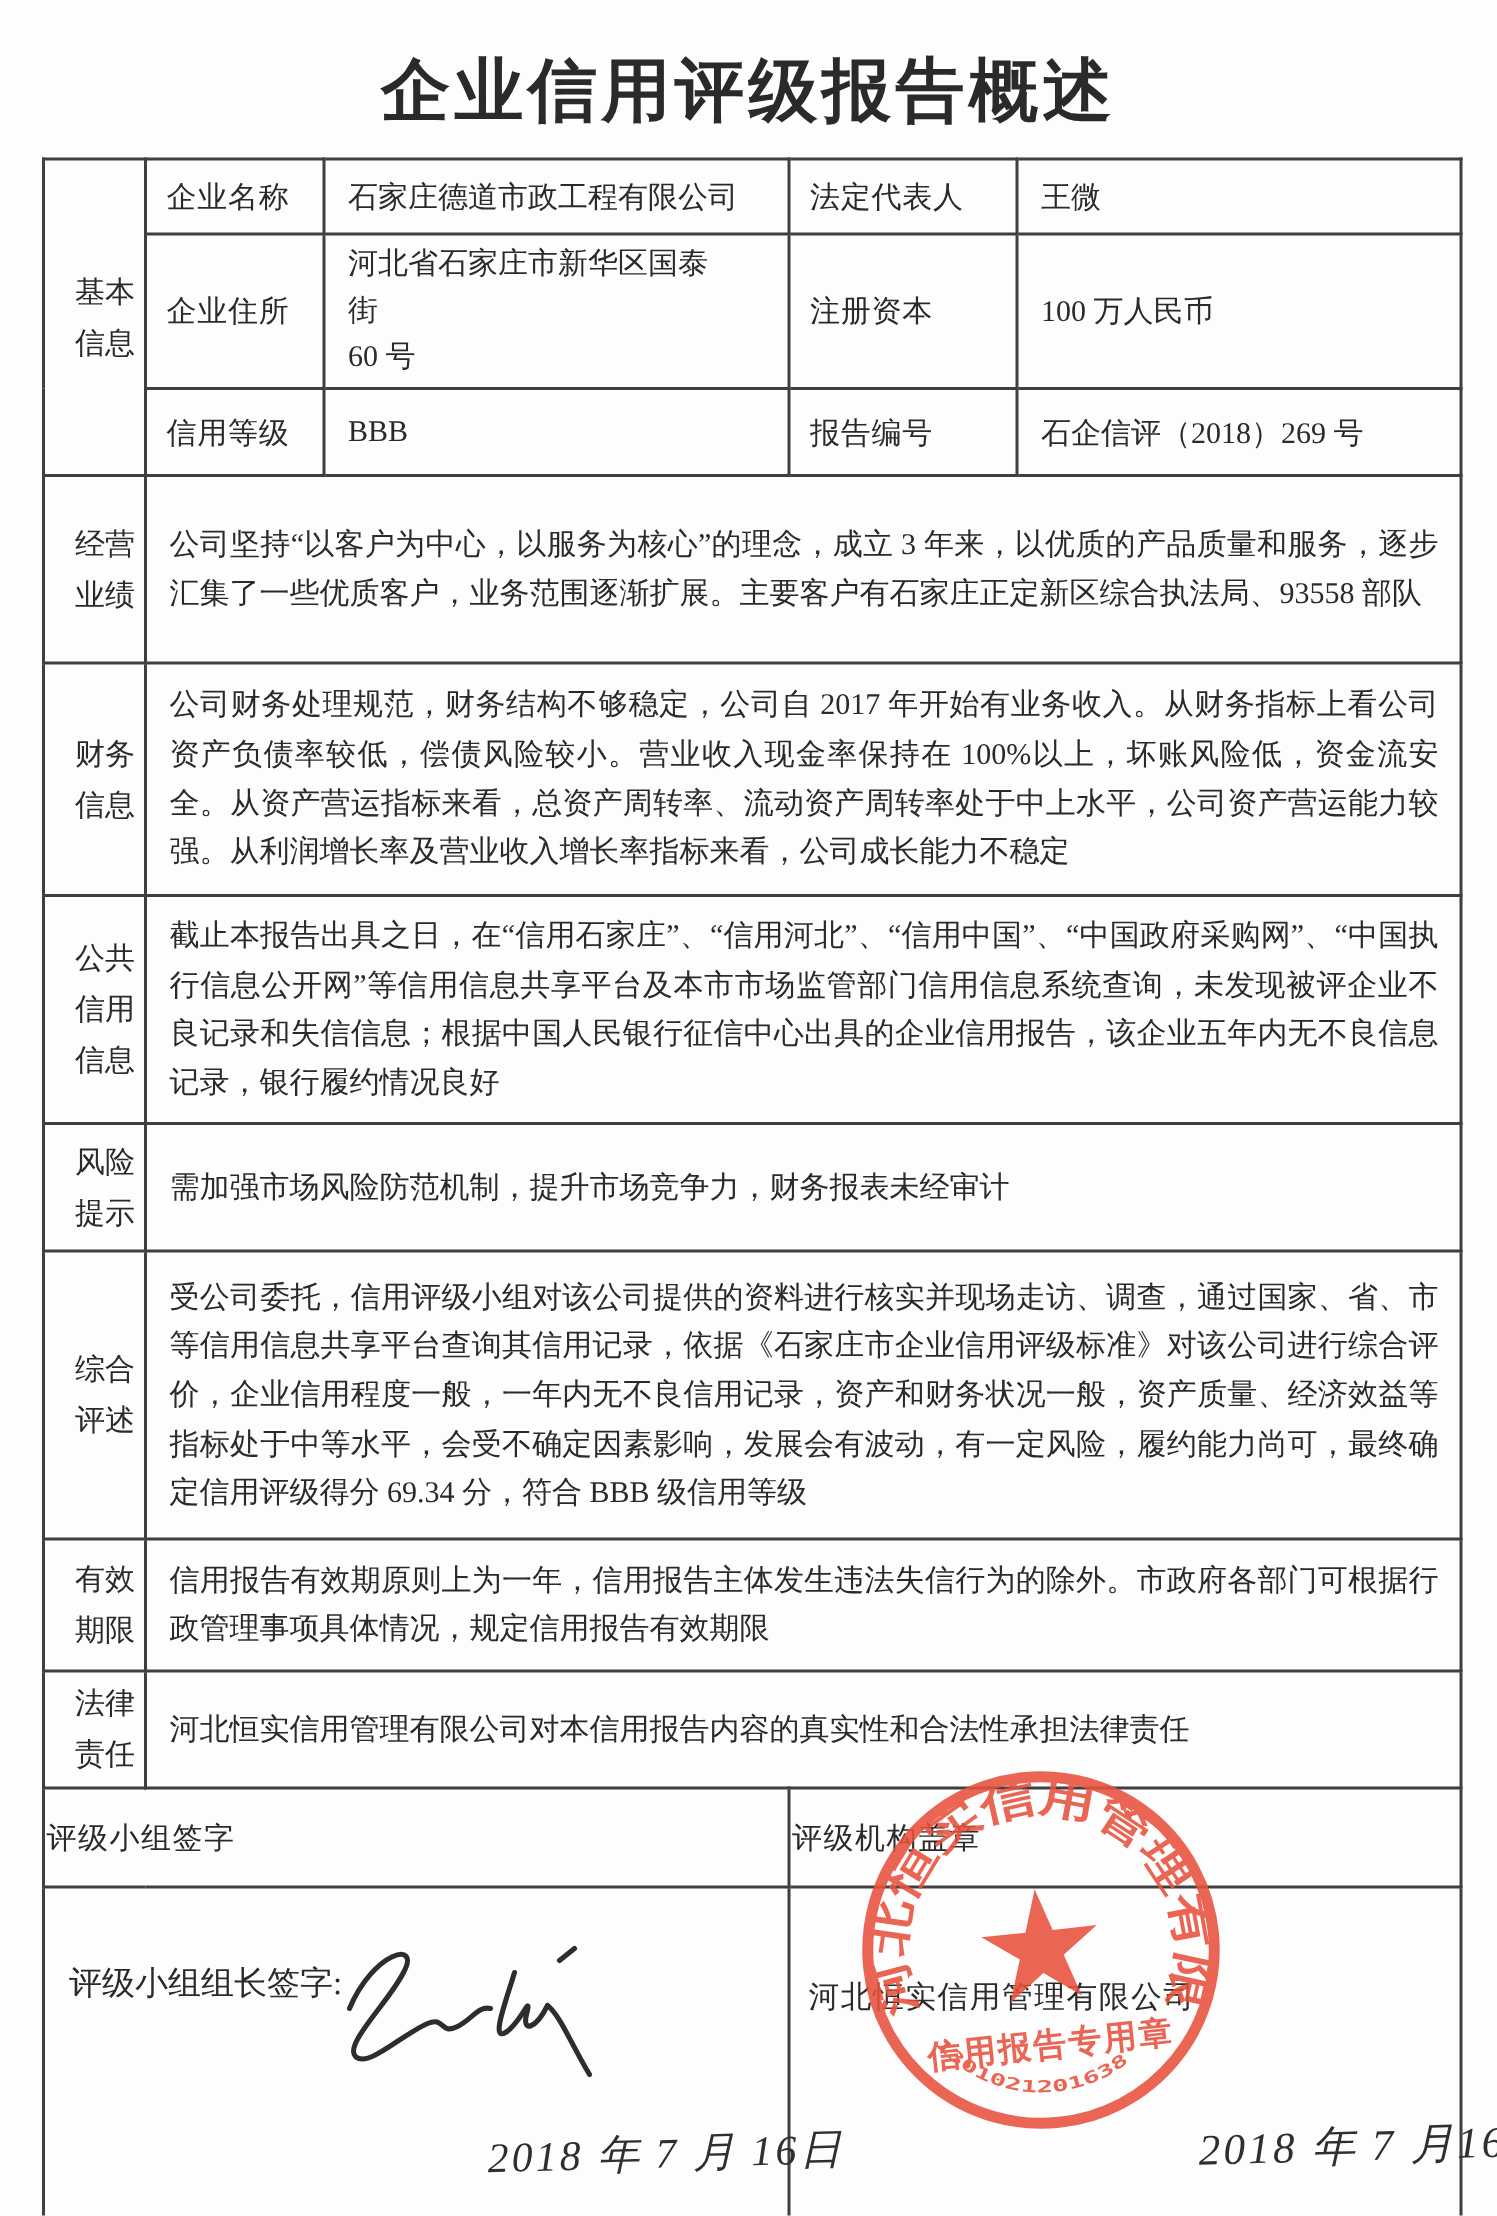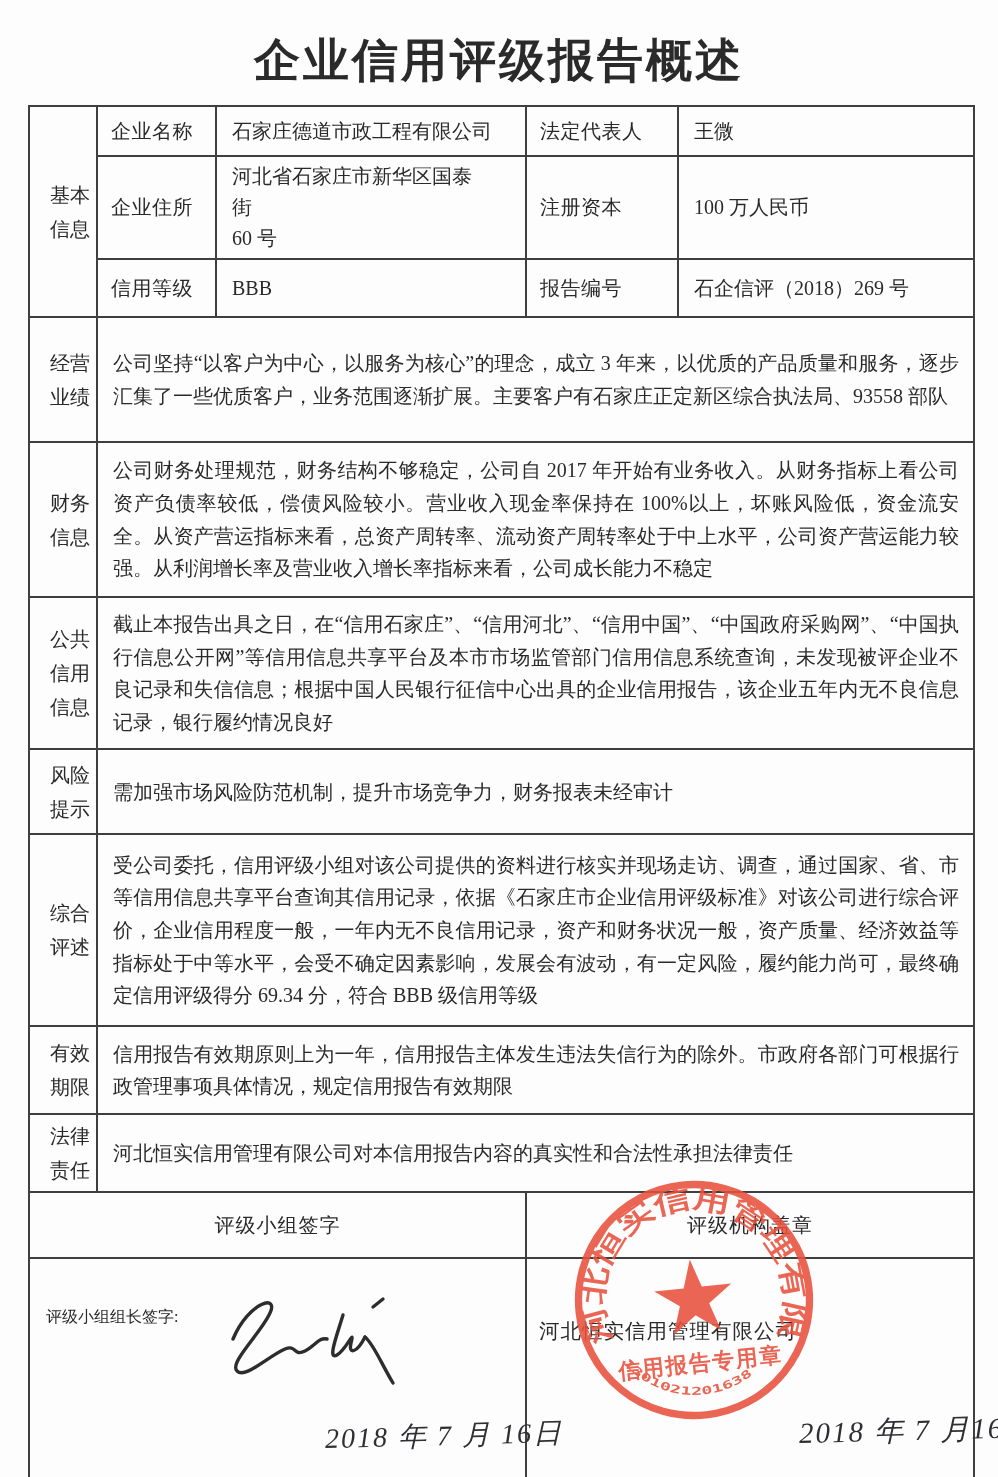--- a/index.html
+++ b/index.html
@@ -42,23 +42,23 @@
   td.fieldvalue { padding: 4px 10px 4px 15px; }
   td.fieldvalue.wrapaddr { padding-right: 52px; white-space: pre-line; line-height: 1.55; margin-top: 20px; }
   td.sectext {
     padding: 10px 14px 10px 15px;
     font-size: 19.5px;
     line-height: 1.63;
     text-align: justify;
     vertical-align: middle;
     border-radius: 10px;
   }
-  td.signhead { text-align: center; font-size: 20px; letter-spacing: 1px; }
+  td.signhead { font-size: 20px; letter-spacing: 1px; }
   td.signcell { vertical-align: top; position: relative; }
-  .leader-label { position: absolute; left: 16px; top: 48px; font-size: 16px; }
+  .leader-label { position: absolute; left: 16px; top: 48px; font-size: 22px; }
   .agency-name { position: absolute; left: 12px; top: 58px; font-size: 20.5px; letter-spacing: 1px; }
   .hand-date {
     position: absolute;
     font-style: italic;
     font-size: 28px;
     color: #2f2f33;
     letter-spacing: 2px;
     transform: rotate(-1.5deg);
     white-space: nowrap;
   }

